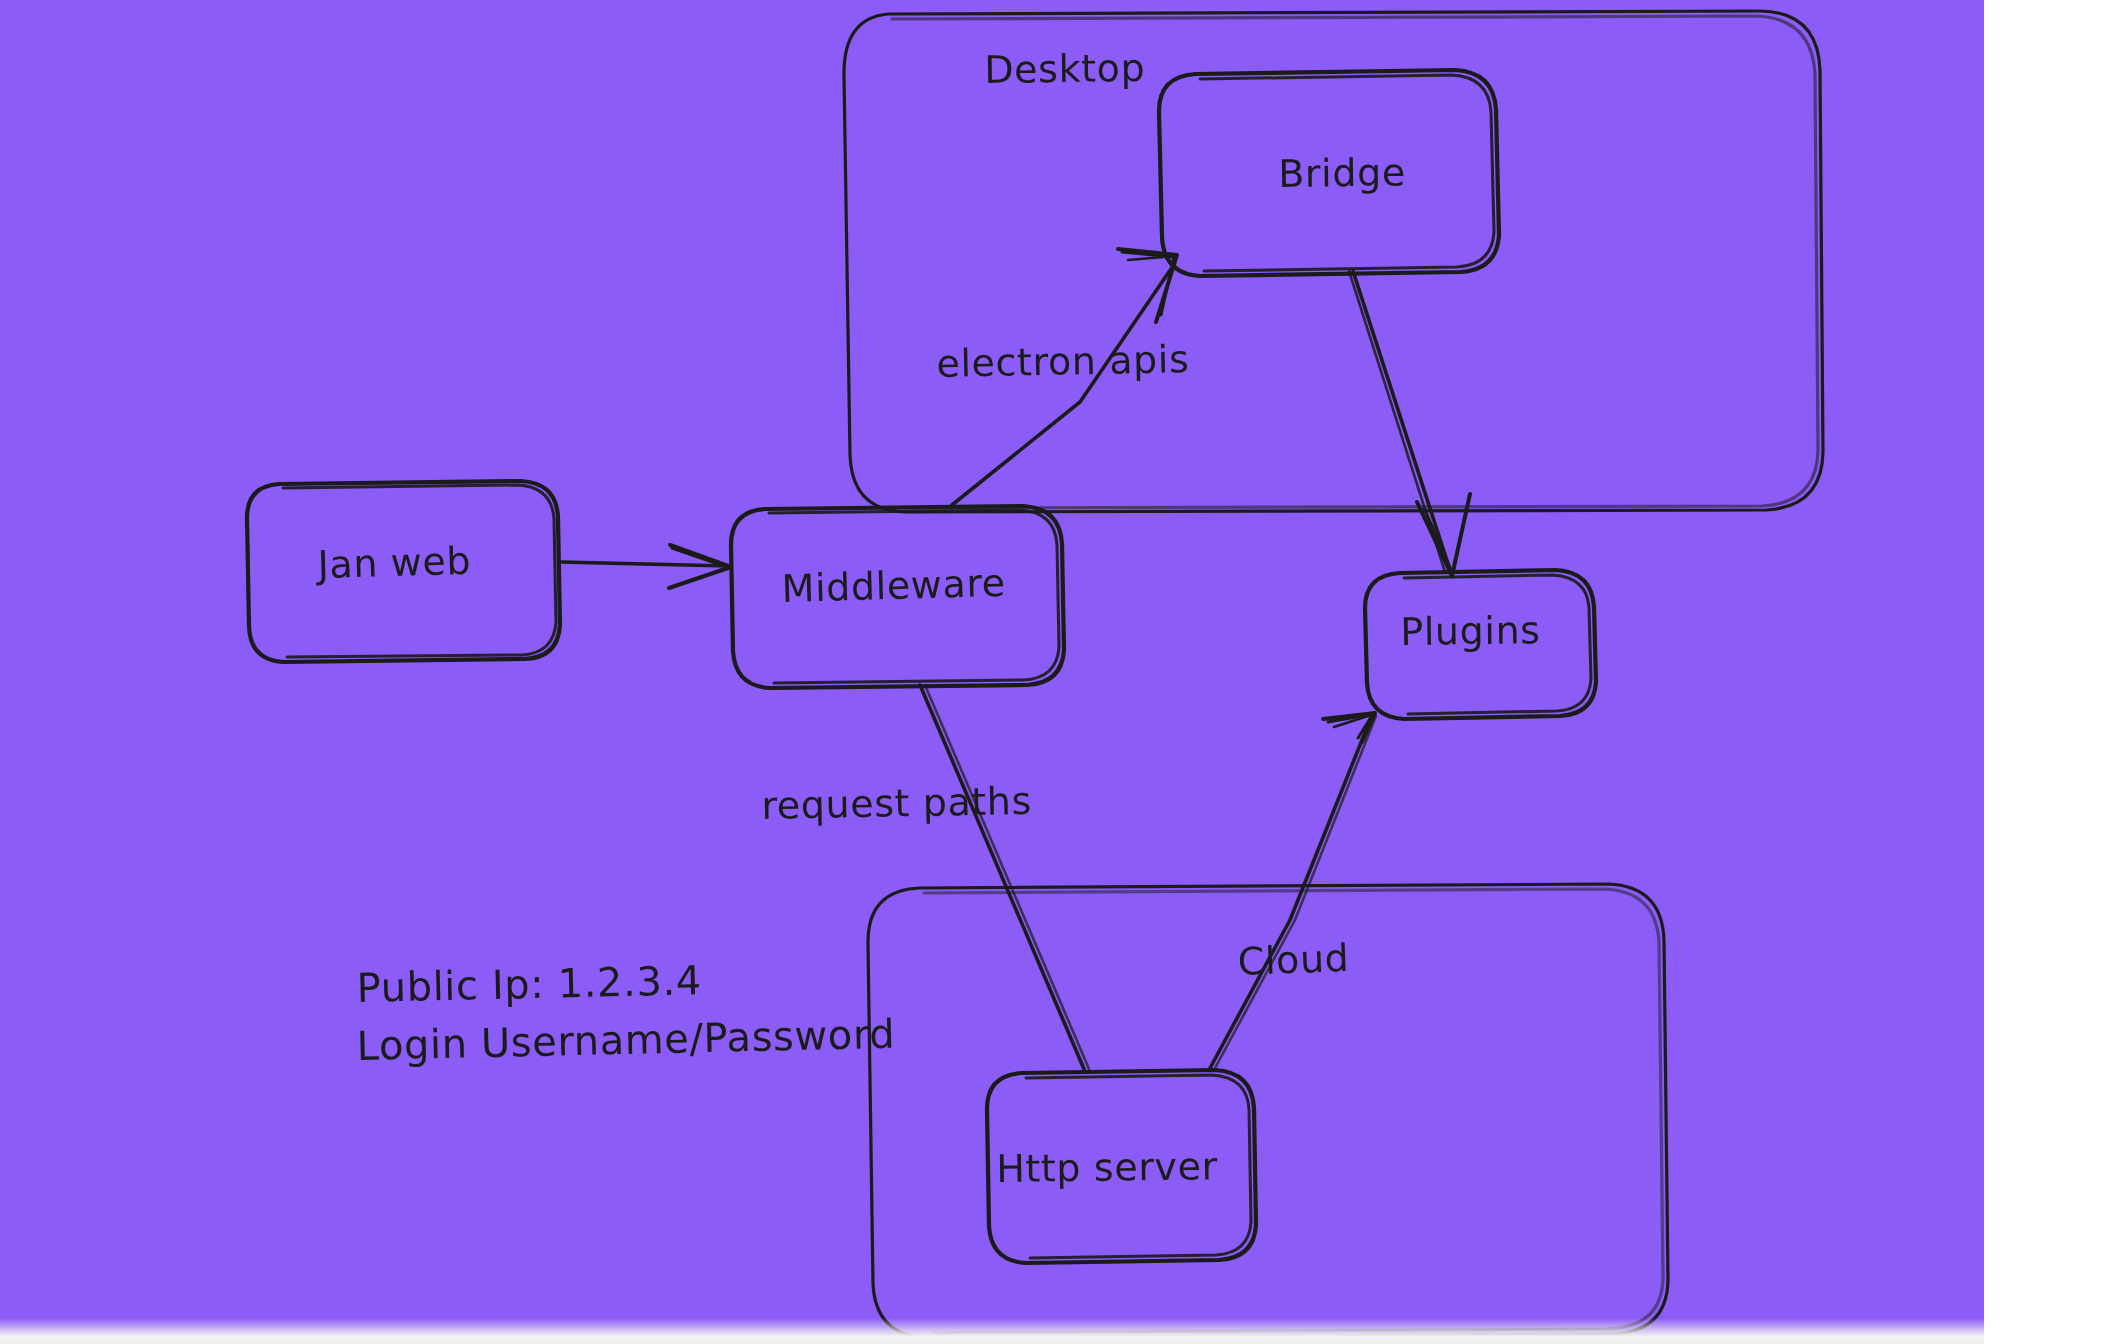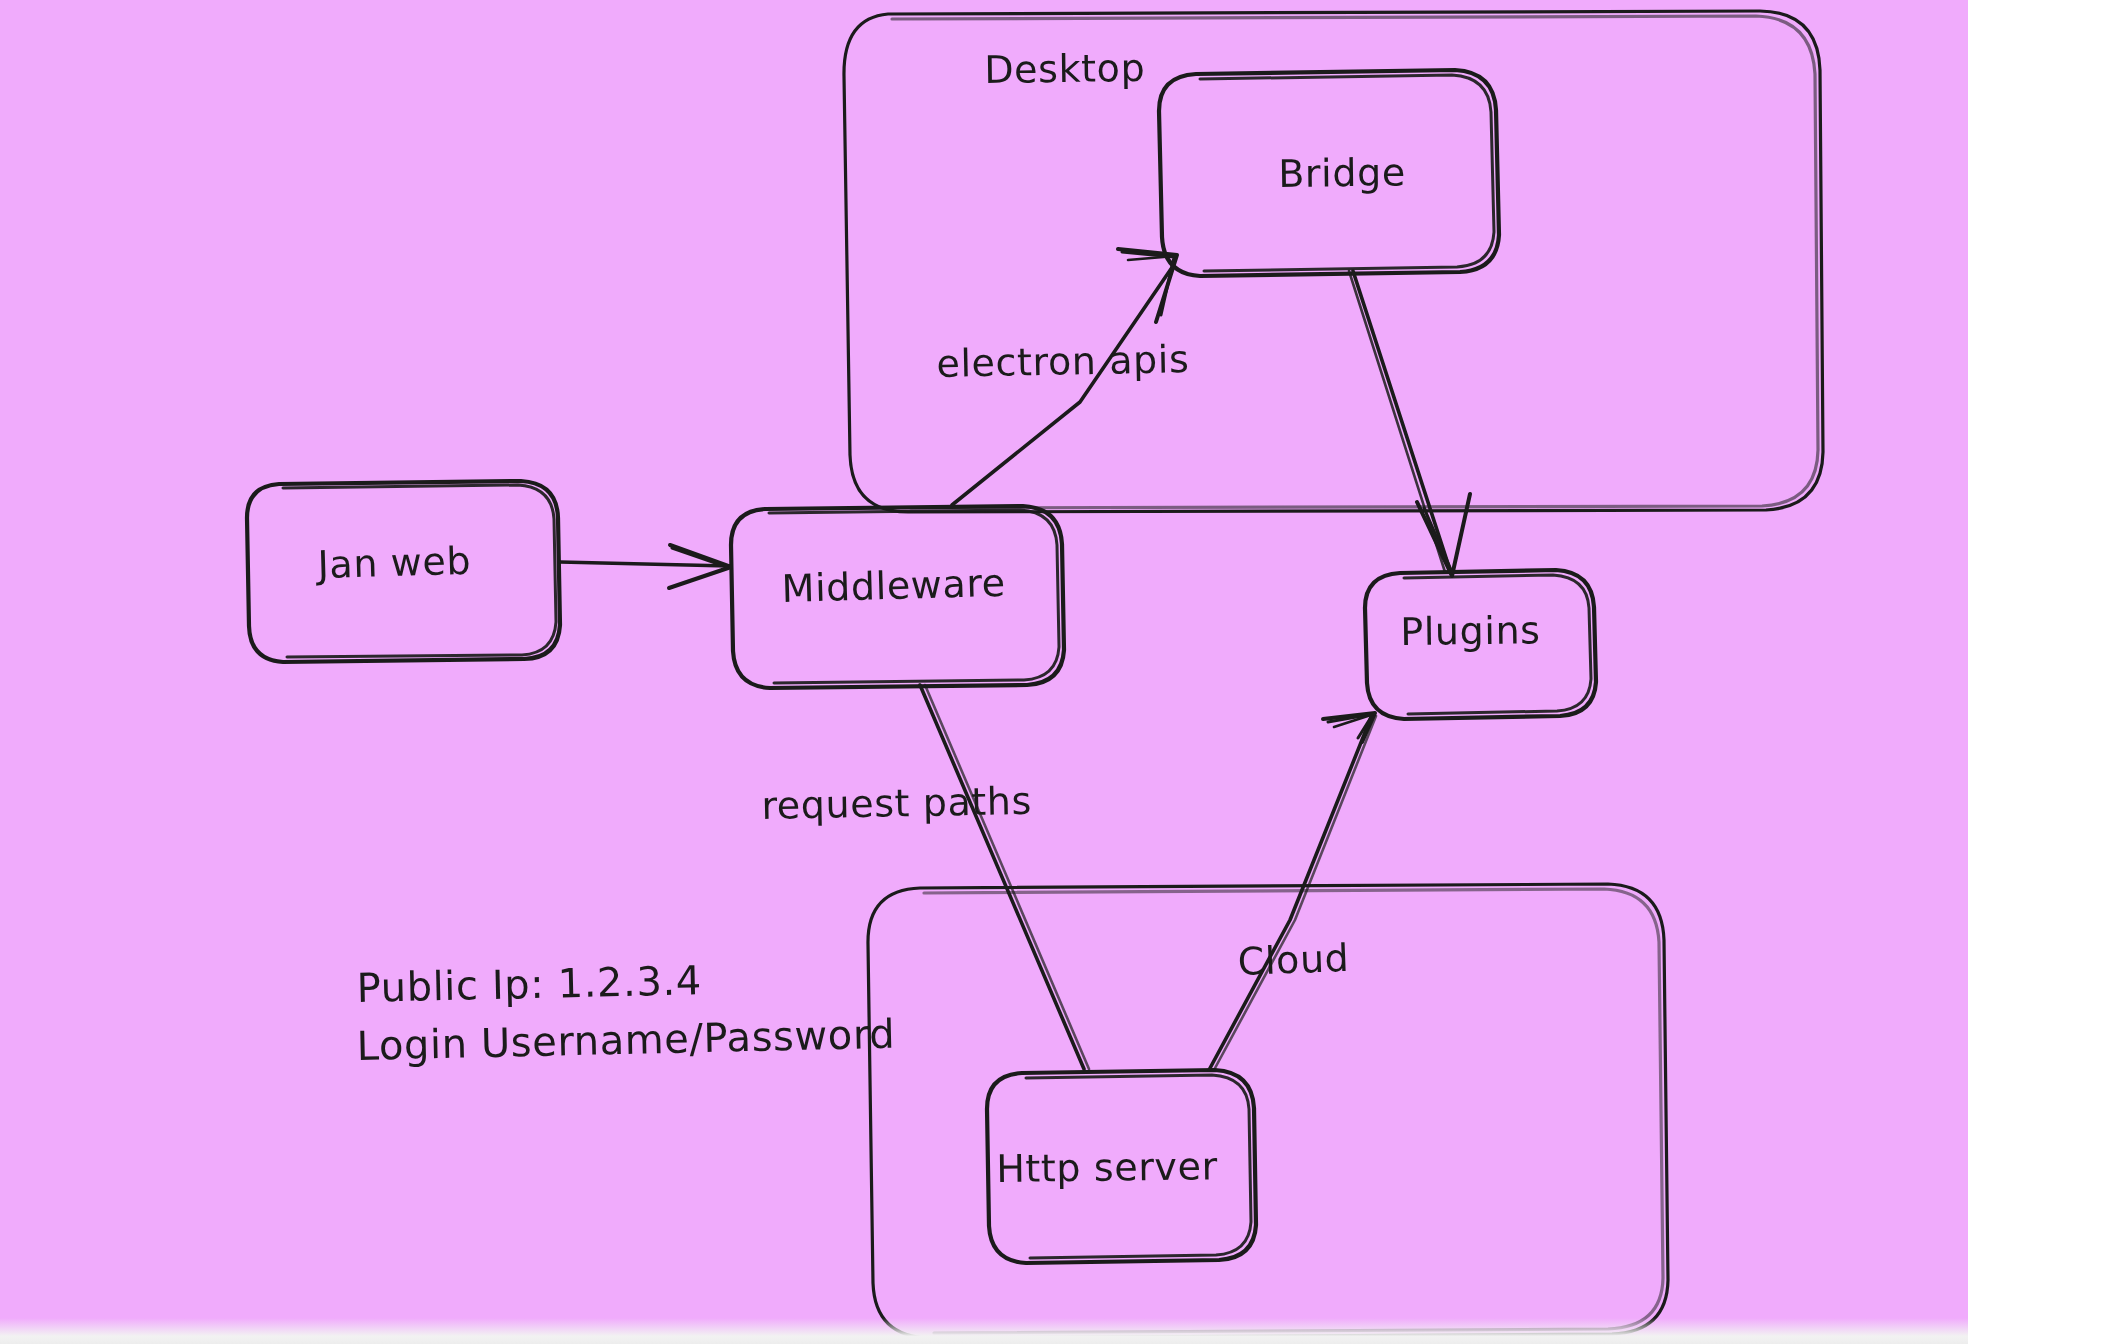--- a/index.html
+++ b/index.html
@@ -8,22 +8,23 @@
     padding: 0;
     background: #ffffff;
   }
   body {
     font-family: "DejaVu Sans", sans-serif;
   }
   #canvas-wrap {
     position: relative;
     width: 1968px;
     height: 1344px;
-    background: #f0abfc;
+    background: #8b5cf6;
     overflow: hidden;
+    padding-left: 16px;
   }
   #diagram-svg {
     position: absolute;
     top: 0;
     left: 0;
     width: 2124px;
     height: 1344px;
     display: block;
   }
   .sketch-stroke {

